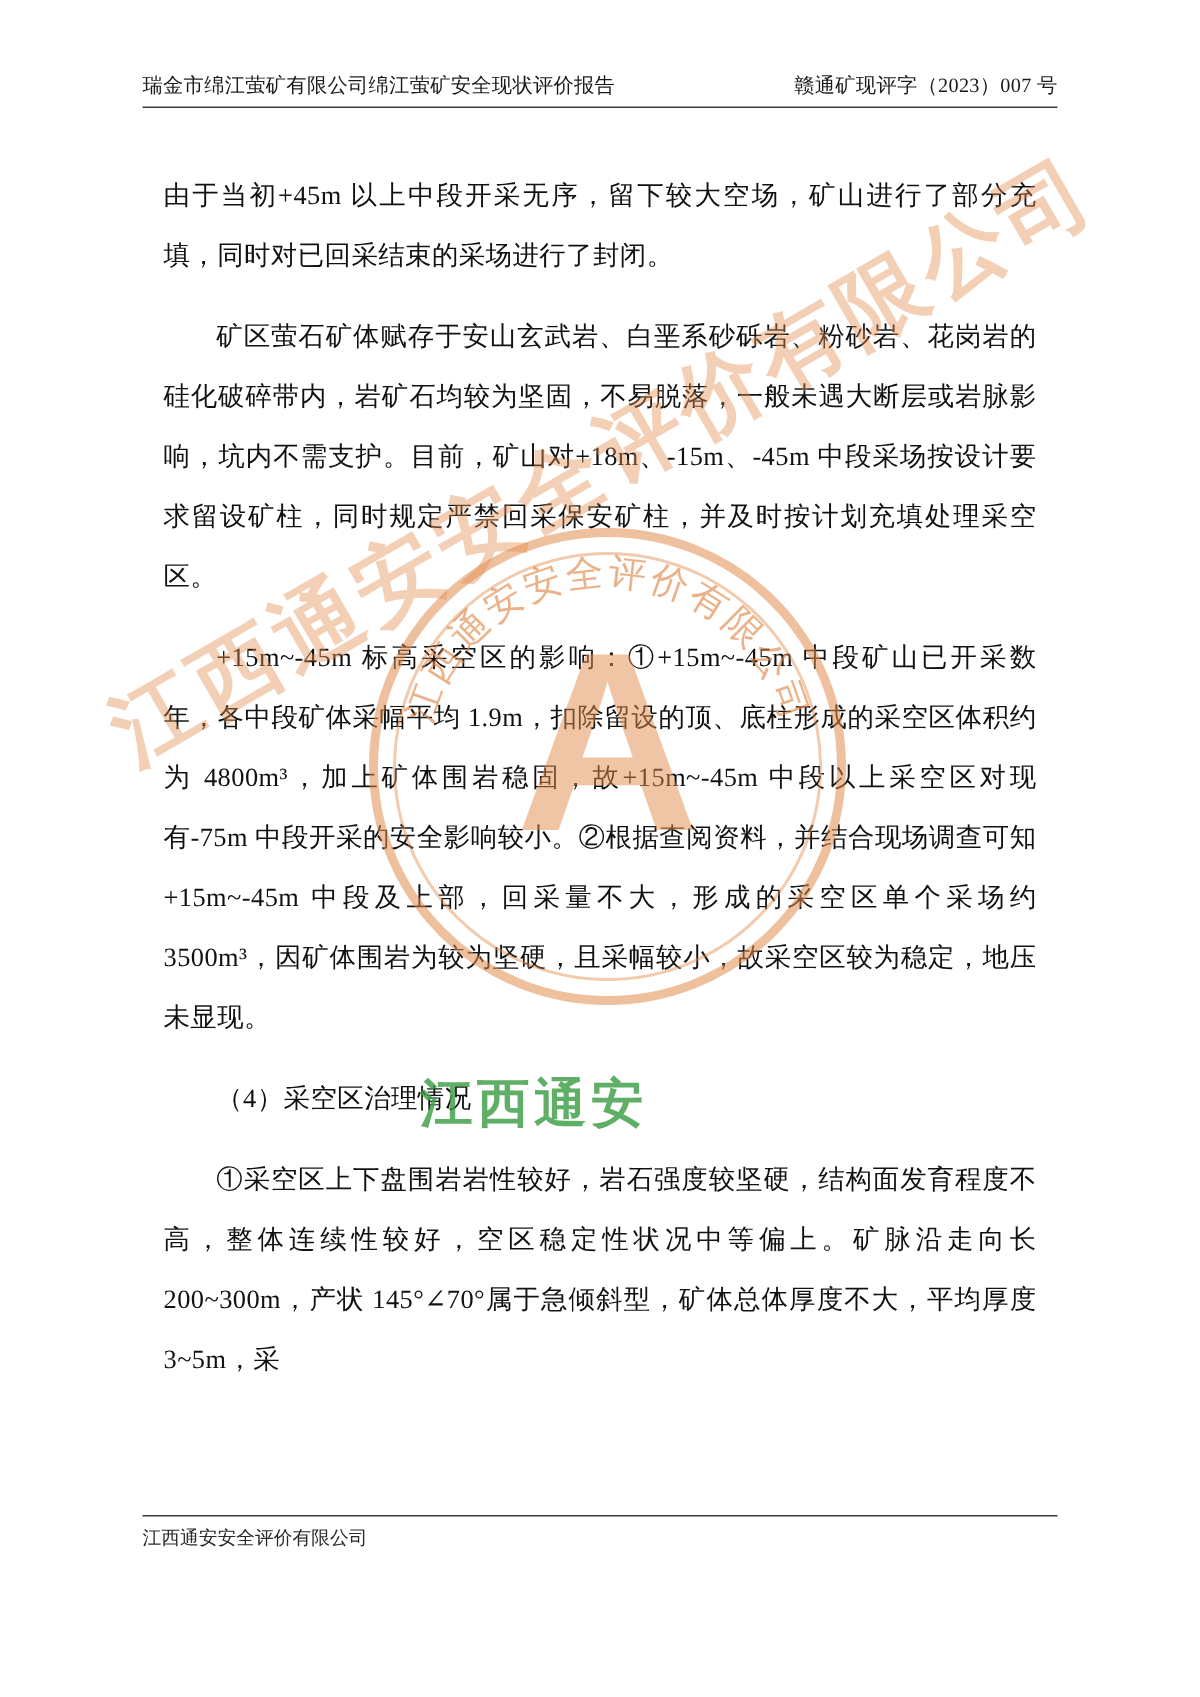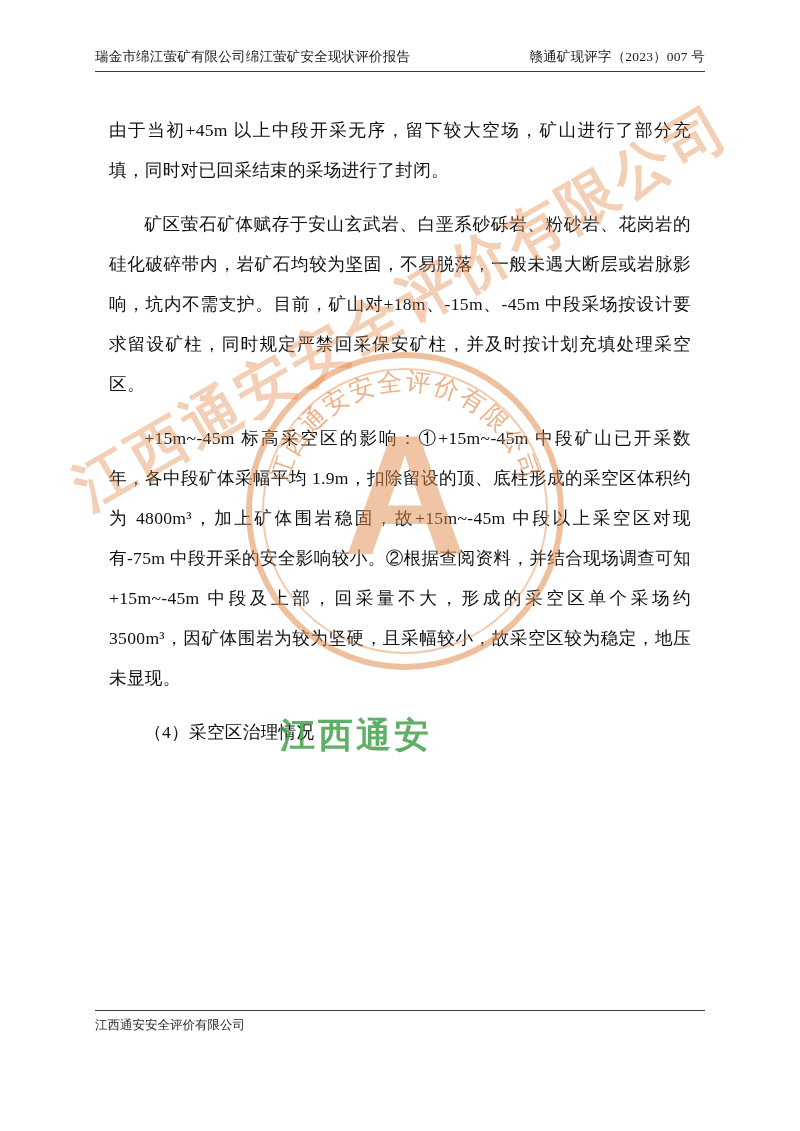--- a/index.html
+++ b/index.html
@@ -168,20 +168,21 @@
   <div class="header">
     <span class="header-left">瑞金市绵江萤矿有限公司绵江萤矿安全现状评价报告</span>
     <span class="header-right">赣通矿现评字（2023）007 号</span>
   </div>
 
   <div class="content">
     <p class="para noindent">由于当初+45m 以上中段开采无序，留下较大空场，矿山进行了部分充填，同时对已回采结束的采场进行了封闭。</p>
     <p class="para">矿区萤石矿体赋存于安山玄武岩、白垩系砂砾岩、粉砂岩、花岗岩的硅化破碎带内，岩矿石均较为坚固，不易脱落，一般未遇大断层或岩脉影响，坑内不需支护。目前，矿山对+18m、-15m、-45m 中段采场按设计要求留设矿柱，同时规定严禁回采保安矿柱，并及时按计划充填处理采空区。</p>
     <p class="para">+15m~-45m 标高采空区的影响：①+15m~-45m 中段矿山已开采数年，各中段矿体采幅平均 1.9m，扣除留设的顶、底柱形成的采空区体积约为 4800m³，加上矿体围岩稳固，故+15m~-45m 中段以上采空区对现有-75m 中段开采的安全影响较小。②根据查阅资料，并结合现场调查可知+15m~-45m 中段及上部，回采量不大，形成的采空区单个采场约 3500m³，因矿体围岩为较为坚硬，且采幅较小，故采空区较为稳定，地压未显现。</p>
     <p class="para heading">（4）采空区治理情况</p>
+    <p class="para">①采空区上下盘围岩岩性较好，岩石强度较坚硬，结构面发育程度不高，整体连续性较好，空区稳定性状况中等偏上。矿脉沿走向长 200~300m，产状 145°∠70°属于急倾斜型，矿体总体厚度不大，平均厚度 3~5m，采</p>
   </div>
 
   <div class="wm-layer">
     <div class="wm-ring"></div>
     <div class="wm-ring-inner"></div>
     <div class="wm-arc-text">
       <svg viewBox="0 0 318 318" xmlns="http://www.w3.org/2000/svg">
         <defs>
           <path id="arcpath" d="M 38 159 A 121 121 0 0 1 280 159"></path>
         </defs>

